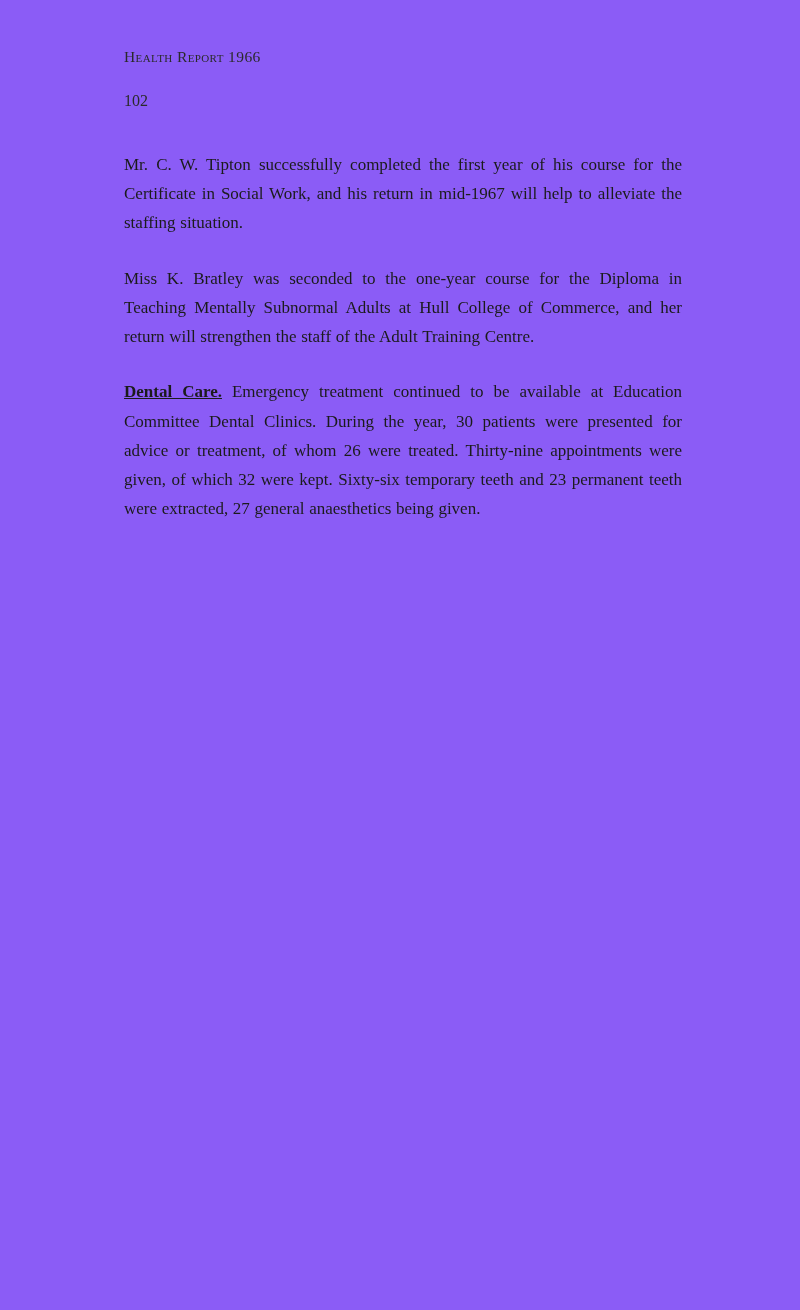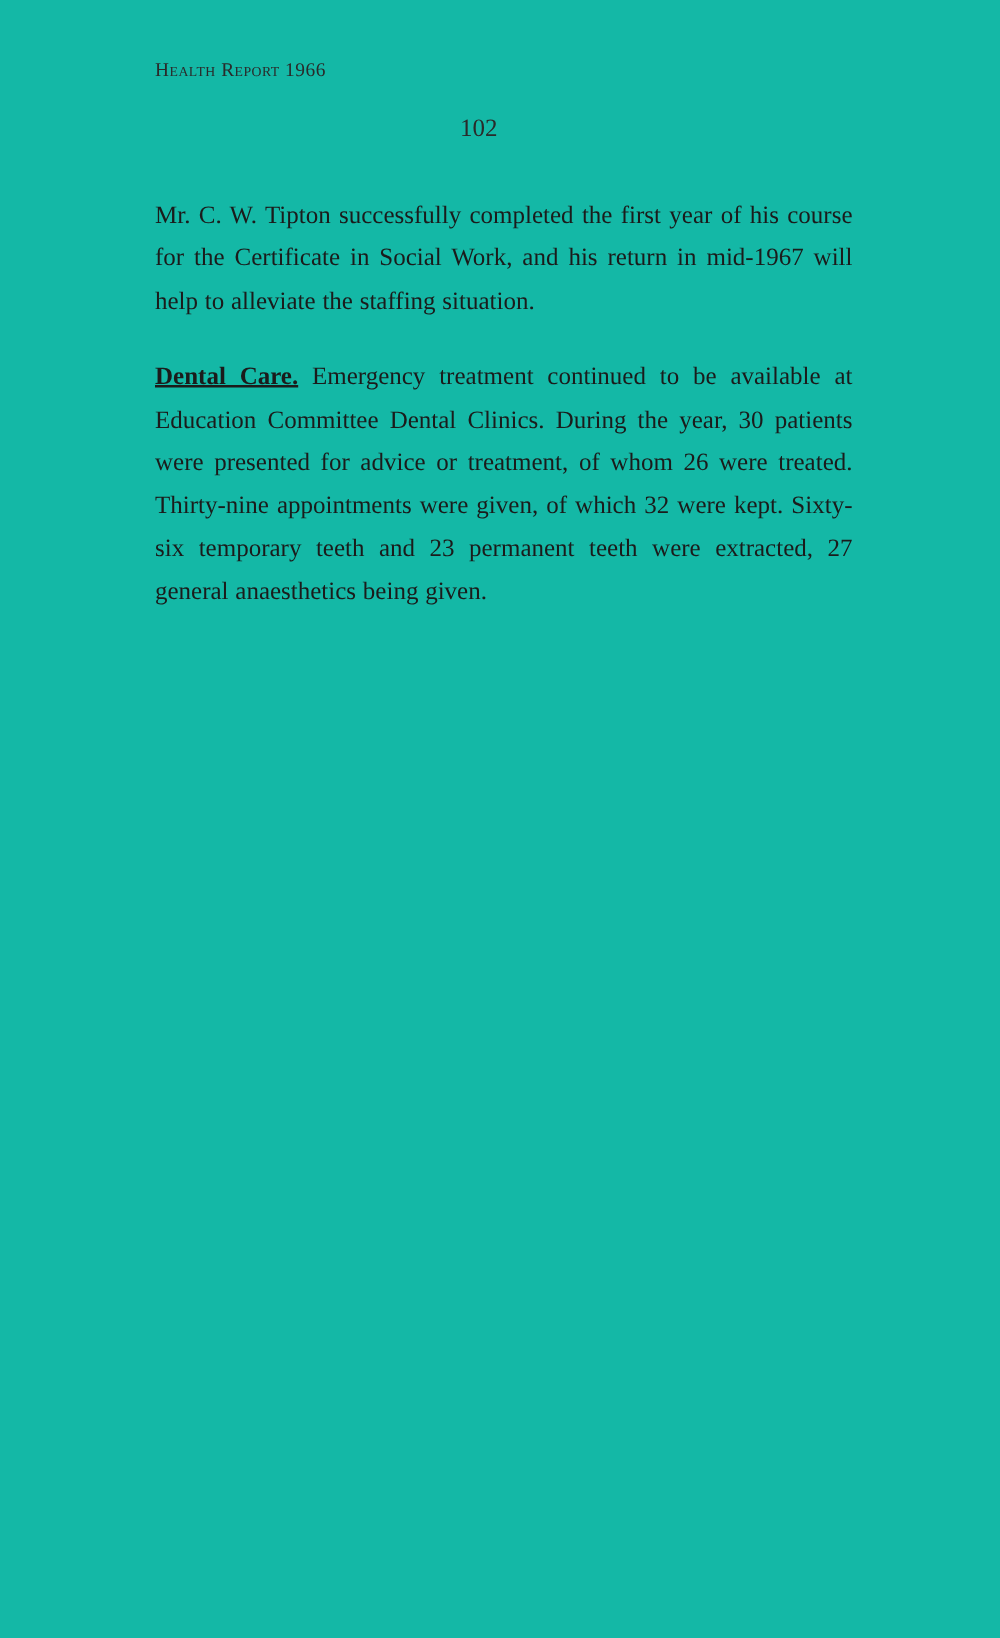--- a/index.html
+++ b/index.html
@@ -13,39 +13,38 @@
     font-family: "Liberation Serif", serif;
     color: #1c1c1c;
     overflow: hidden;
   }
   .page {
     position: relative;
     width: 800px;
     height: 1310px;
     box-sizing: border-box;
     padding: 48px 118px 0 124px;
-    background: #14b8a6;
+    background: #8b5cf6;
   }
   .running-head {
     font-variant: small-caps;
     font-size: 15.5px;
     letter-spacing: 0.4px;
     color: #2a2a2a;
     margin: 0 0 26px 0;
     text-align: left;
   }
   .folio {
-    text-align: center;
-    font-size: 20px;
+    font-size: 16px;
     color: #2a2a2a;
     margin: 0 0 40px 0;
     padding-right: 40px;
   }
   p.body-para {
-    font-size: 20px;
+    font-size: 17px;
     line-height: 1.72;
     text-align: justify;
     margin: 0 0 26px 0;
     color: #1b1b1b;
     word-spacing: 0.4px;
   }
   p.body-para:last-child {
     margin-bottom: 0;
   }
   .lead-in {
@@ -60,16 +59,17 @@
 <body>
 
 <div class="page">
 
   <div class="running-head">Health Report 1966</div>
 
   <div class="folio">102</div>
 
   <p class="body-para">Mr. C. W. Tipton successfully completed the first year of his course for the Certificate in Social Work, and his return in mid-1967 will help to alleviate the staffing situation.</p>
 
+  <p class="body-para spacer-top">Miss K. Bratley was seconded to the one-year course for the Diploma in Teaching Mentally Subnormal Adults at Hull College of Commerce, and her return will strengthen the staff of the Adult Training Centre.</p>
 
   <p class="body-para spacer-top"><span class="lead-in">Dental Care.</span> <span>Emergency treatment continued to be available at Education Committee Dental Clinics. During the year, 30 patients were presented for advice or treatment, of whom 26 were treated. Thirty-nine appointments were given, of which 32 were kept. Sixty-six temporary teeth and 23 permanent teeth were extracted, 27 general anaesthetics being given.</span></p>
 
 </div>
 
 </body></html>

